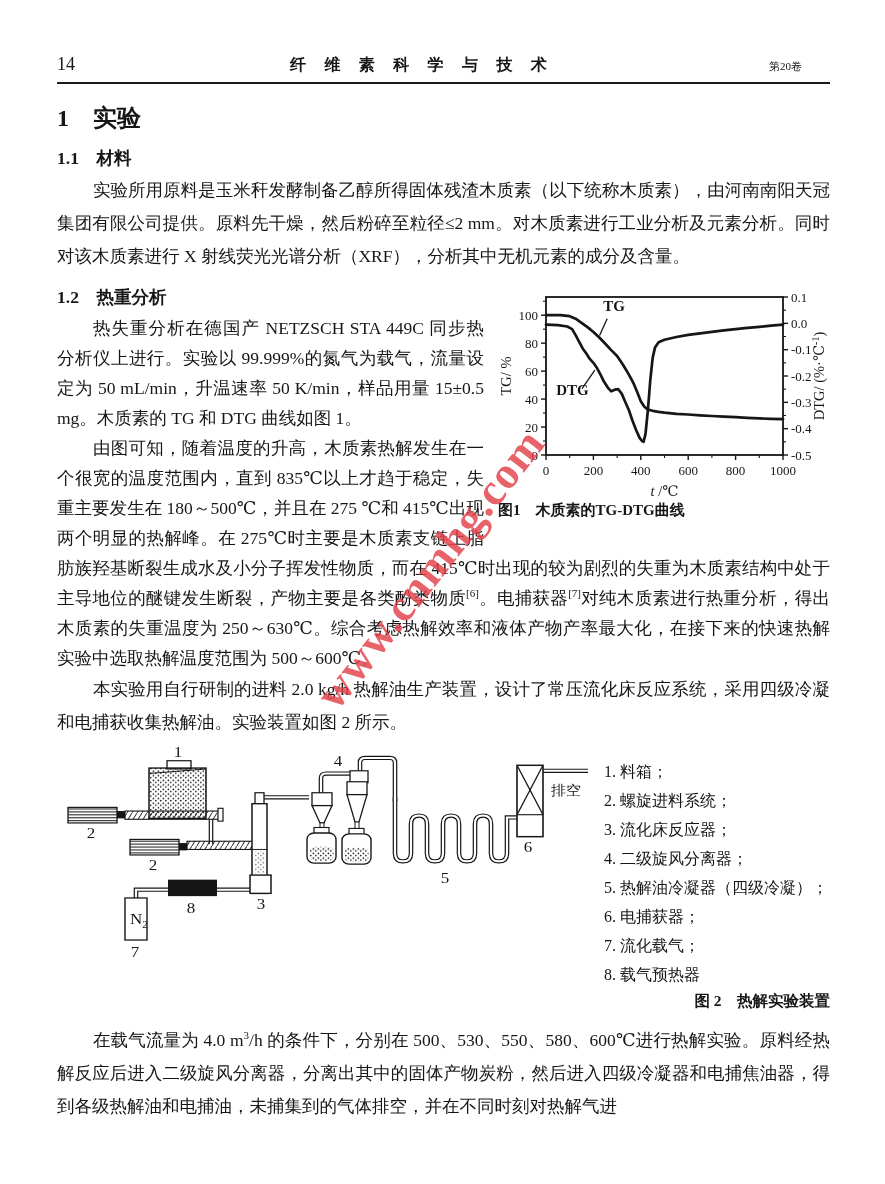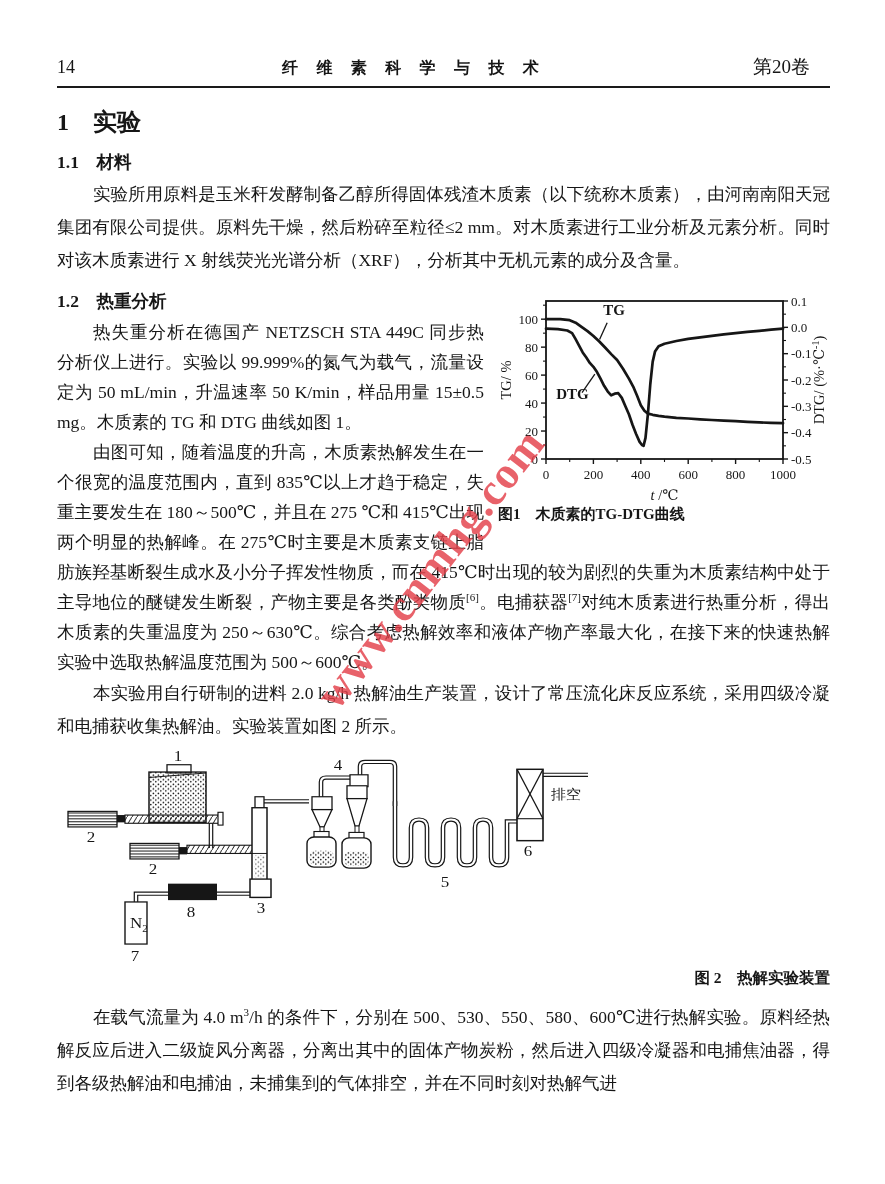--- a/index.html
+++ b/index.html
@@ -4,21 +4,21 @@
 <style>
   html,body{margin:0;padding:0;background:#ffffff;}
   body{width:885px;height:1184px;overflow:hidden;position:relative;
        font-family:"Liberation Serif","DejaVu Serif",serif;color:#161616;}
   .page{padding:0 55px 0 57px;position:relative;}
   
   .hdr{display:flex;justify-content:space-between;align-items:baseline;
        padding-top:54px;padding-bottom:6px;border-bottom:2.4px solid #1a1a1a;}
   .hdr .pgnum{font-size:18px;}
   .hdr .journal{font-size:16px;font-weight:600;letter-spacing:0.45em;}
-  .hdr .vol{font-size:19px;margin-right:20px;}
+  .hdr .vol{font-size:11px;margin-right:28px;}
   
   .h1{font-size:24px;font-weight:600;margin:18px 0 0 0;}
   .h2{font-size:17.5px;font-weight:700;margin:12px 0 4px 0;font-family:Liberation Serif, serif;}
   
   .p{font-size:17.5px;line-height:33px;text-align:justify;margin:0;text-indent:2.05em;}
   .sec12 .p{line-height:30px;}
   sup{font-size:11px;line-height:0;}
   
   .fig1{float:right;width:332px;margin:2px 0 30px 14px;}
   .fig1 svg{display:block;}
@@ -235,19 +235,29 @@
       <text x="96" y="134" text-anchor="middle" class="fig2svgtext">2</text>
       <text x="204" y="177" text-anchor="middle" class="fig2svgtext">3</text>
       <text x="281" y="21" text-anchor="middle" class="fig2svgtext">4</text>
       <text x="388" y="149" text-anchor="middle" class="fig2svgtext">5</text>
       <text x="471" y="115" text-anchor="middle" class="fig2svgtext">6</text>
       <text x="78" y="229" text-anchor="middle" class="fig2svgtext">7</text>
       <text x="134" y="181" text-anchor="middle" class="fig2svgtext">8</text>
       <text x="509" y="52" text-anchor="middle" class="fig2small">排空</text>
     </svg>
 
+    <div class="fig2legend">
+      <div>1. 料箱；</div>
+      <div>2. 螺旋进料系统；</div>
+      <div>3. 流化床反应器；</div>
+      <div>4. 二级旋风分离器；</div>
+      <div>5. 热解油冷凝器（四级冷凝）；</div>
+      <div>6. 电捕获器；</div>
+      <div>7. 流化载气；</div>
+      <div>8. 载气预热器</div>
+    </div>
   </div>
   <div class="fig2cap">图 2　热解实验装置</div>
 
   <p class="p closing"><span>在载气流量为 4.0 m</span><sup>3</sup><span>/h 的条件下，分别在 500、530、550、580、600℃进行热解实验。原料经热解反应后进入二级旋风分离器，分离出其中的固体产物炭粉，然后进入四级冷凝器和电捕焦油器，得到各级热解油和电捕油，未捕集到的气体排空，并在不同时刻对热解气进</span></p>
 
   <div class="wm">www.cnmhg.com</div>
 </div>
 
 </body></html>

